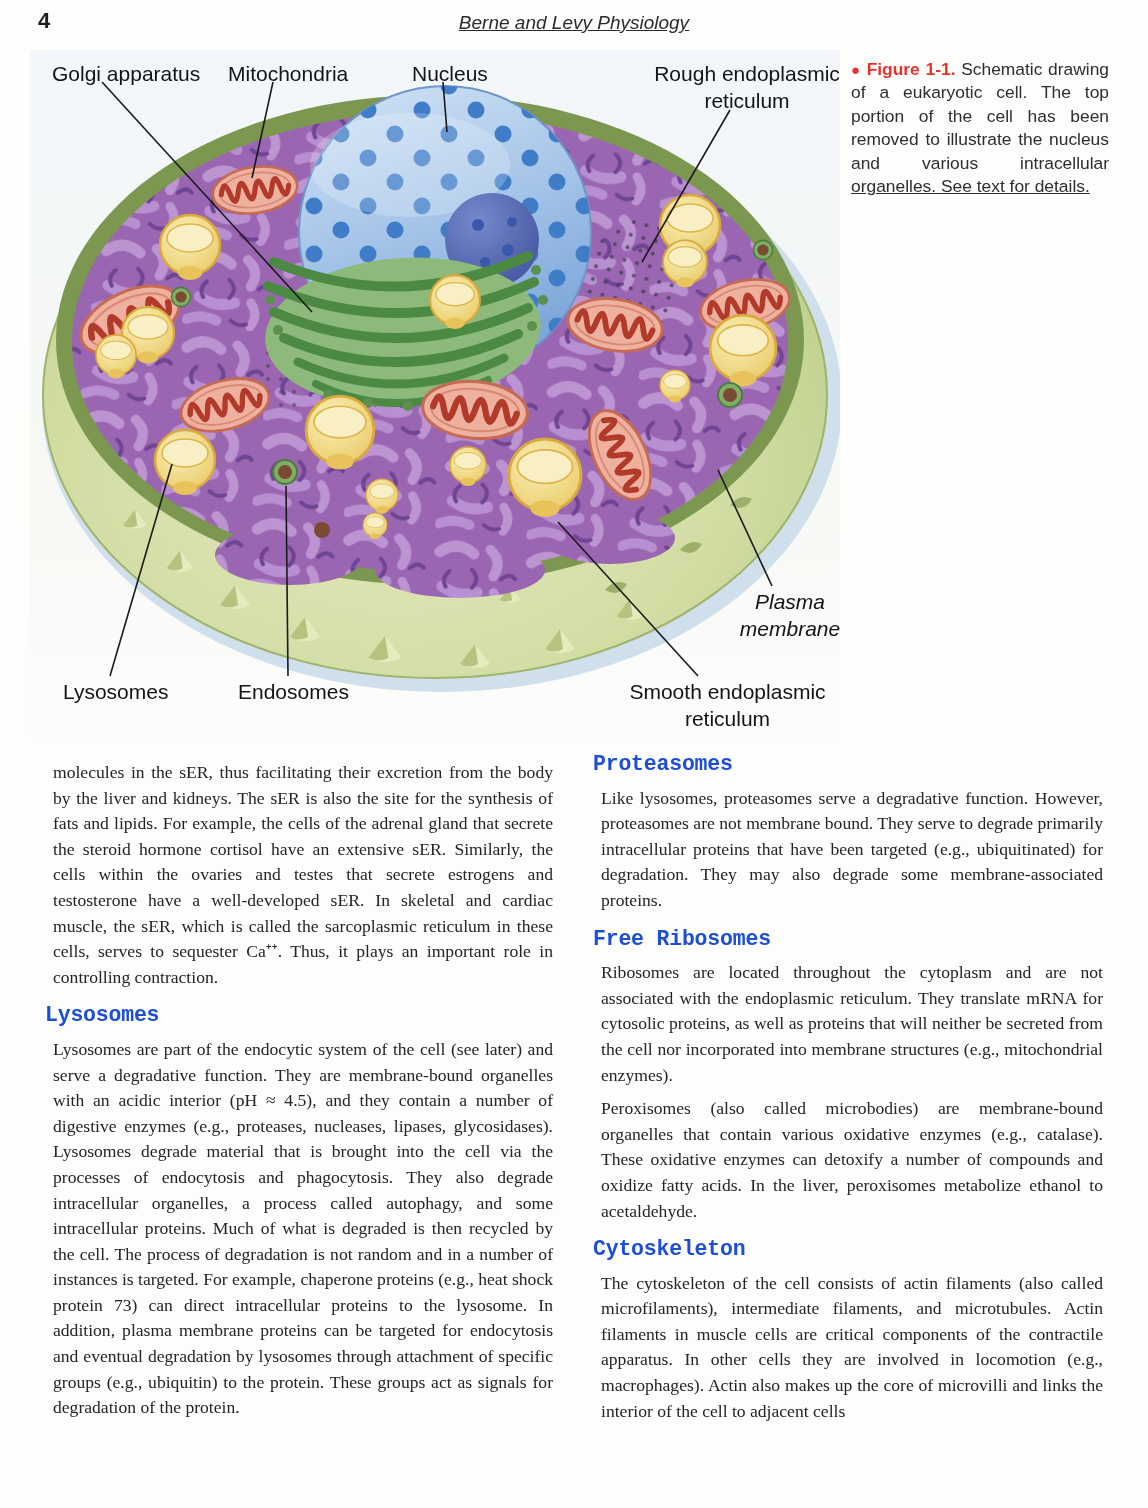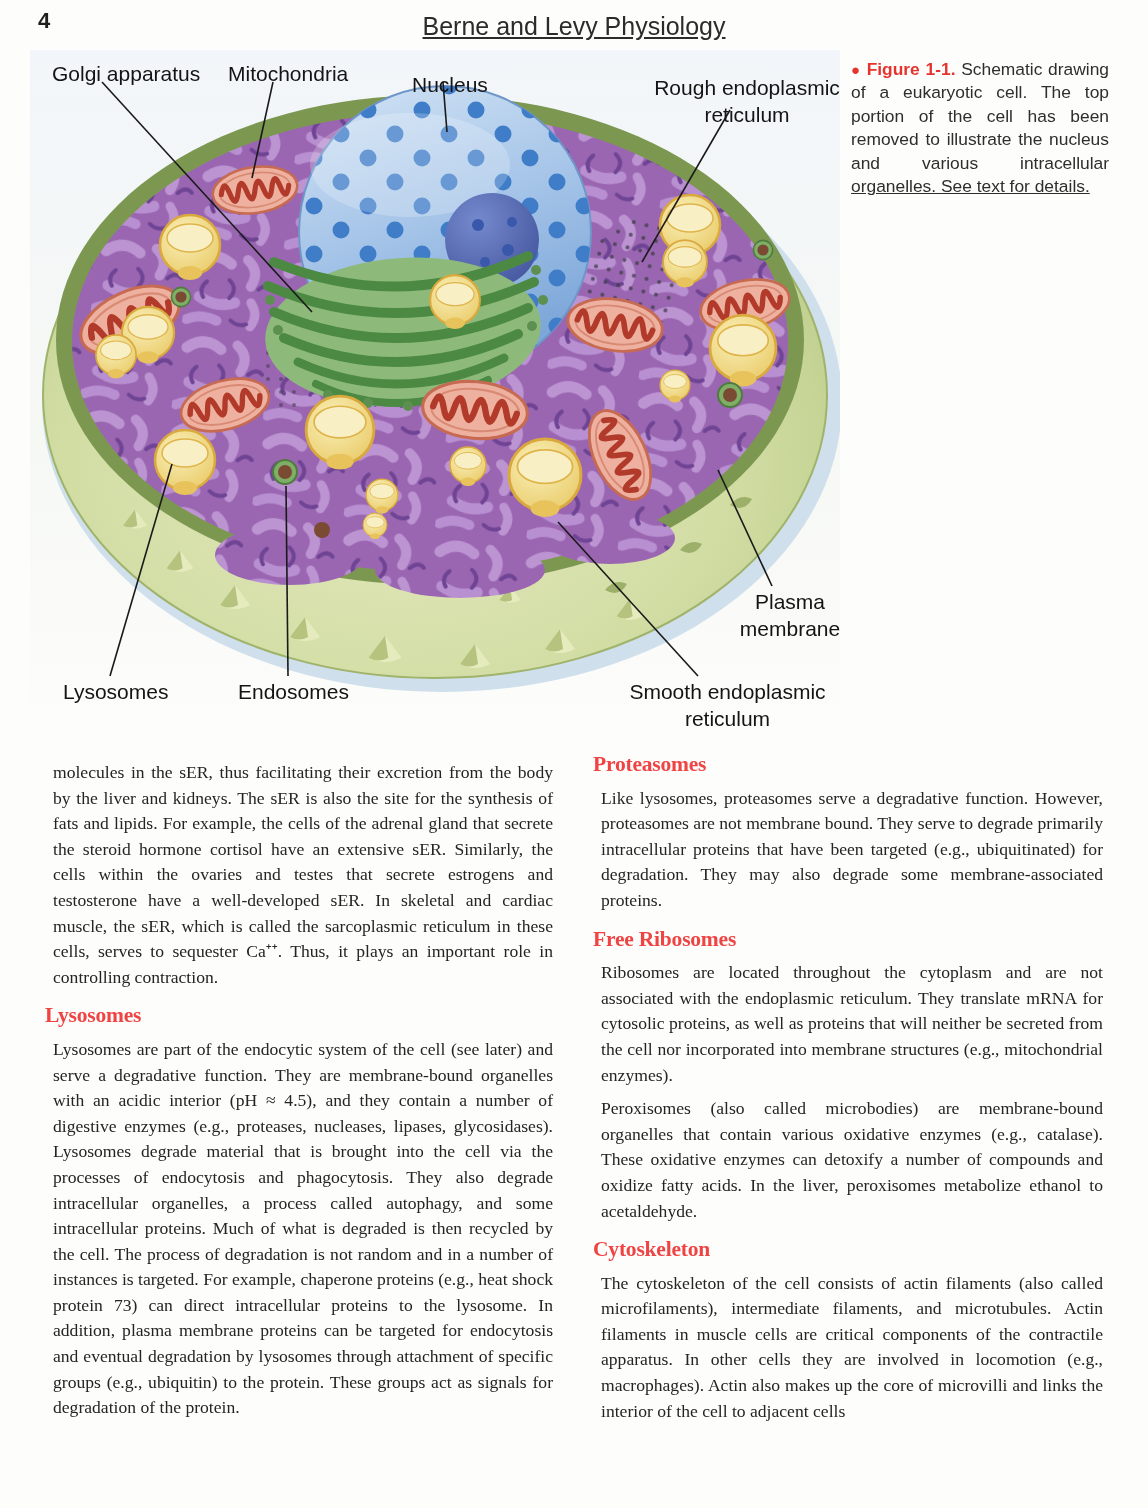--- a/index.html
+++ b/index.html
@@ -1,41 +1,41 @@
 <!DOCTYPE html>
 <html><head>
 <meta charset="utf-8">
 <style>
   html,body{margin:0;padding:0;background:#e8e8e8;}
   .page{position:relative;width:1148px;height:1508px;background:#fdfdfb;margin:0 auto;overflow:hidden;
         font-family:"Liberation Sans",sans-serif;color:#262626;}
   
   .page-number{position:absolute;left:38px;top:8px;font-size:22px;font-weight:bold;color:#1e1e1e;}
-  .running-title{position:absolute;left:0;right:0;top:12px;text-align:center;font-size:25px;
-        text-decoration:underline;color:#2b2b2b;}
+  .running-title{position:absolute;left:0;right:0;top:12px;text-align:center;font-size:19px;
+        font-style:italic;text-decoration:underline;color:#2b2b2b;}
   
   .figure-area{position:absolute;left:30px;top:50px;width:810px;height:692px;
         background:linear-gradient(180deg,#f2f6fa 0%,#f6f8f4 55%,#fdfdfb 100%);}
   .figure-area svg{position:absolute;left:0;top:0;}
   .fig-label{position:absolute;font-size:21px;line-height:1.3;color:#141414;white-space:nowrap;}
   .fig-label.wrap{white-space:normal;text-align:center;}
   
   .caption{position:absolute;left:851px;top:58px;width:258px;font-size:17.4px;line-height:23.4px;
         text-align:justify;color:#2e2e2e;}
   .caption .bullet{color:#e5332e;font-size:15px;}
   .caption .figlabel{color:#e5332e;font-weight:bold;}
   .caption .ul{text-decoration:underline;margin-top:23px;}
   
   .col{position:absolute;top:752px;font-family:"Liberation Serif",serif;font-size:17.6px;
         line-height:25.6px;text-align:justify;color:#242424;}
   .col-left{left:45px;width:516px;}
   .col-right{left:593px;width:518px;}
   .col p{margin:8px;}
-  .col h2{font-family:Liberation Serif, serif;font-size:21.5px;font-weight:bold;
-        color:#ef4444;margin:13px 0 4px 0;letter-spacing:-0.2px;}
+  .col h2{font-family:Liberation Mono, monospace;font-size:21.5px;font-weight:bold;
+        color:#1d4ed8;margin:13px 0 4px 0;letter-spacing:-0.2px;}
   .col section:first-child h2{margin-top:0;}
 </style>
 </head>
 <body>
 
 <div class="page">
 
   <div class="page-number">4</div>
   <div class="running-title">Berne and Levy Physiology</div>
 
@@ -203,23 +203,23 @@
         <line x1="700" y1="60" x2="612" y2="212"></line>
         <line x1="688" y1="420" x2="742" y2="536"></line>
         <line x1="80" y1="626" x2="142" y2="414"></line>
         <line x1="258" y1="626" x2="256" y2="436"></line>
         <line x1="668" y1="626" x2="528" y2="472"></line>
       </g>
     </svg>
 
     <div class="fig-label" style="left:22px;top:10px;">Golgi apparatus</div>
     <div class="fig-label" style="left:198px;top:10px;">Mitochondria</div>
-    <div class="fig-label" style="left:382px;top:10px;margin-top:11px;">Nucleus</div>
-    <div class="fig-label wrap" style="left:608px;top:24px;width:218px;">Rough endoplasmic reticulum</div>
-    <div class="fig-label wrap" style="left:690px;top:538px;width:140px;">Plasma membrane</div>
+    <div class="fig-label" style="left:382px;top:10px;">Nucleus</div>
+    <div class="fig-label wrap" style="left:608px;top:10px;width:218px;">Rough endoplasmic reticulum</div>
+    <div class="fig-label wrap" style="left:690px;top:538px;width:140px;font-style:italic;">Plasma membrane</div>
     <div class="fig-label" style="left:33px;top:628px;">Lysosomes</div>
     <div class="fig-label" style="left:208px;top:628px;">Endosomes</div>
     <div class="fig-label wrap" style="left:580px;top:628px;width:235px;">Smooth endoplasmic reticulum</div>
   </div>
 
   <div class="caption">
     <span class="bullet">●</span>
     <span class="figlabel">Figure 1-1.</span><span> Schematic drawing of a eukaryotic cell. The top portion of the cell has been removed to illustrate the nucleus and various intracellular </span><span class="ul">organelles. See text for details.</span>
   </div>
 

